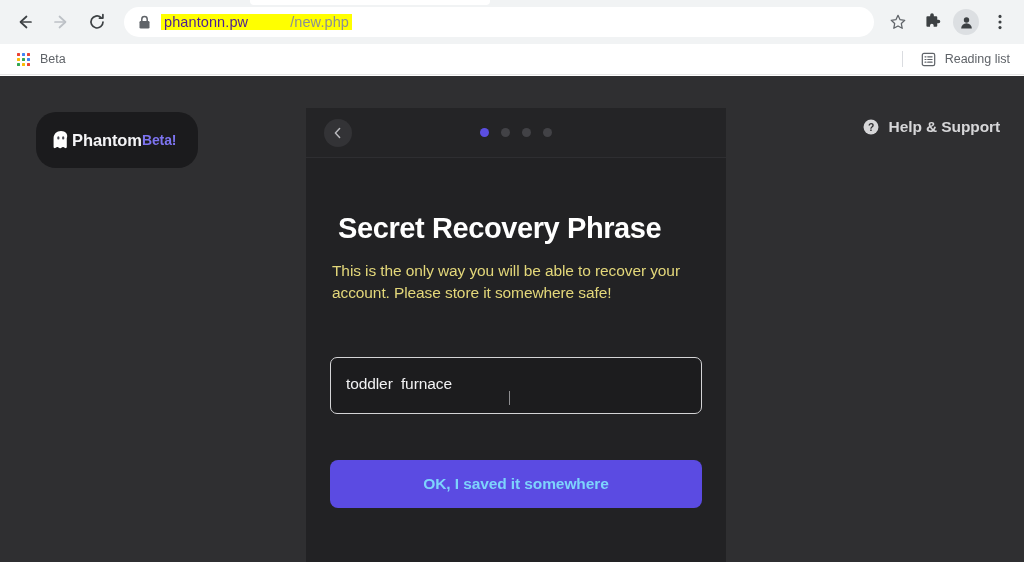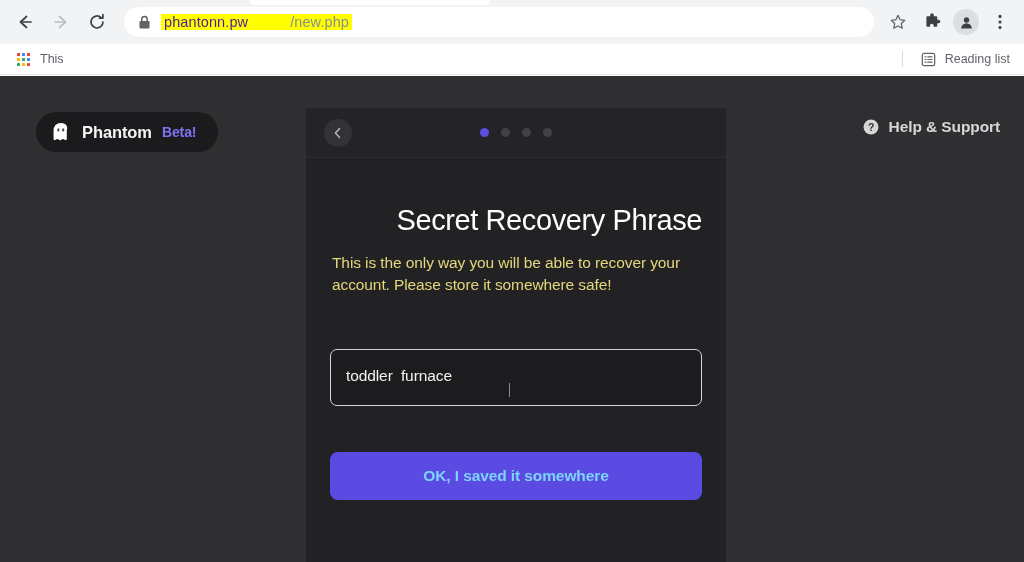--- a/index.html
+++ b/index.html
@@ -158,26 +158,25 @@
     height: 486px;
     background: #2f2f31;
     overflow: hidden;
   }
 
   
   .brand-pill {
     position: absolute;
     top: 36px;
     left: 36px;
-    height: 40px;
+    height: 56px;
     background: #1b1b1d;
     border-radius: 20px;
     display: flex;
     align-items: center;
-    gap: 10px;
     padding: 0 22px 0 14px;
     box-sizing: border-box;
   }
   .ghost-icon {
     width: 22px;
     height: 22px;
     flex: 0 0 auto;
   }
   .brand-name {
     font-size: 16.5px;
@@ -250,26 +249,26 @@
     border-radius: 50%;
     background: #424246;
   }
   .dot.active { background: #5b4ee0; }
 
   .modal-body {
     padding: 0 24px;
     box-sizing: border-box;
   }
   .title {
-    margin: 0;
+    margin: 8px;
     padding-top: 46px;
-    text-align: right;
+    text-align: left;
     color: #ffffff;
     font-size: 29px;
-    font-weight: normal;
+    font-weight: bold;
     letter-spacing: -0.4px;
   }
   .warning {
     margin: 15px 0 0 0;
     text-align: left;
     color: #e3d77a;
     font-size: 15.5px;
     line-height: 1.42;
     letter-spacing: -0.1px;
     padding: 0 2px;
@@ -386,21 +385,21 @@
         <i style="background:#ea4335"></i>
           <i style="background:#4285f4"></i>
           <i style="background:#ea4335"></i>
         <i style="background:#fbbc05"></i>
           <i style="background:#34a853"></i>
           <i style="background:#4285f4"></i>
         <i style="background:#34a853"></i>
           <i style="background:#fbbc05"></i>
           <i style="background:#ea4335"></i>
       </span>
-      <span>This</span>
+      <span>Beta</span>
     </div>
 
     <div class="bm-right">
       <span class="bm-sep"></span>
       <div class="bm-item">
         <svg width="15" height="15" viewBox="0 0 16 16">
           <rect x="1.4" y="1.4" width="13.2" height="13.2" rx="1.8" fill="none" stroke="#5f6368" stroke-width="1.3"></rect>
           <line x1="4.3" y1="5.1" x2="5.3" y2="5.1" stroke="#5f6368" stroke-width="1.3" stroke-linecap="round"></line>
           <line x1="7.2" y1="5.1" x2="11.8" y2="5.1" stroke="#5f6368" stroke-width="1.3" stroke-linecap="round"></line>
           <line x1="4.3" y1="8" x2="5.3" y2="8" stroke="#5f6368" stroke-width="1.3" stroke-linecap="round"></line>

